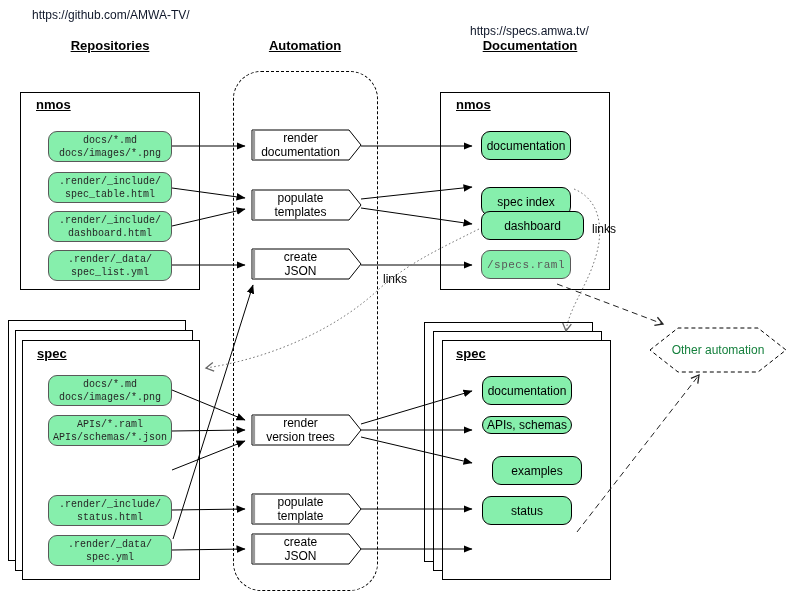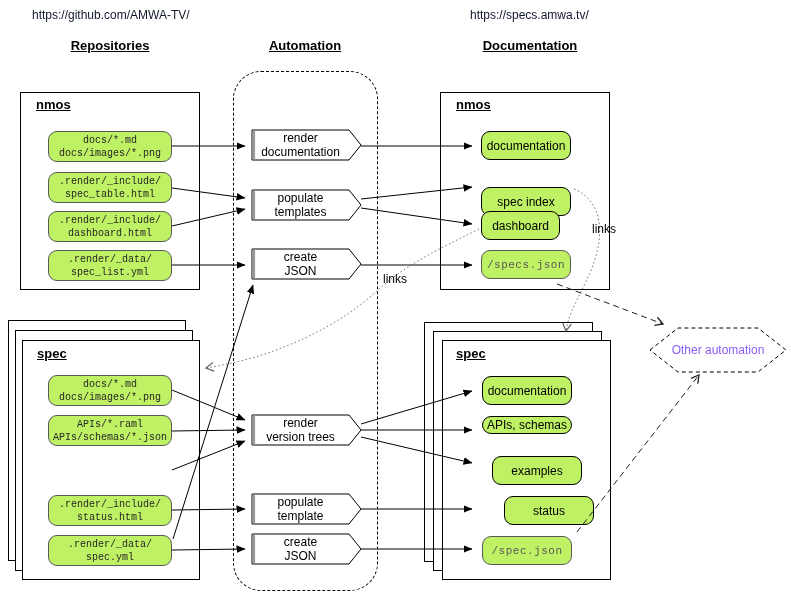--- a/index.html
+++ b/index.html
@@ -4,41 +4,41 @@
 <style>
   html,body{margin:0;padding:0;background:#fff;}
   #canvas{position:relative;width:791px;height:601px;background:#fff;overflow:hidden;
           font-family:"Liberation Sans",sans-serif;color:#000;}
   .url{position:absolute;font-size:12px;color:#0f172a;white-space:nowrap;}
   .colhead{position:absolute;font-size:13px;font-weight:bold;text-decoration:underline;
            text-align:center;width:120px;}
   .bigbox{position:absolute;background:#fff;border:1px solid #000;box-sizing:border-box;}
   .dashedbox{position:absolute;border:1px dashed #000;border-radius:28px;box-sizing:border-box;background:transparent;}
   .boxtitle{position:absolute;font-size:13px;font-weight:bold;text-decoration:underline;}
-  .rnode{position:absolute;background:#bef264;border:1px solid #595959;border-radius:9px;
+  .rnode{position:absolute;background:#86efac;border:1px solid #595959;border-radius:9px;
          box-sizing:border-box;display:flex;align-items:center;justify-content:center;
          text-align:center;white-space:pre-line;}
   .file{font-family:"Liberation Mono","DejaVu Sans Mono",monospace;font-size:10px;line-height:13px;color:#262626;}
   .docnode{font-family:"Liberation Sans",sans-serif;font-size:12px;line-height:14px;color:#000;border-color:#000;}
   .endpoint{font-family:"Liberation Mono","DejaVu Sans Mono",monospace;font-size:11px;line-height:14px;
             letter-spacing:0.5px;color:#595959;}
   .proclabel{position:absolute;display:flex;align-items:center;justify-content:center;text-align:center;
              font-size:12px;line-height:14px;white-space:pre-line;color:#000;}
   .linktag{position:absolute;font-size:12px;color:#000;}
   .hexlabel{position:absolute;display:flex;align-items:center;justify-content:center;
-            font-size:12px;color:#8b5cf6;text-align:center;}
+            font-size:12px;color:#15803d;text-align:center;}
   #wires{position:absolute;left:0;top:0;pointer-events:none;}
 </style>
 </head>
 <body>
 
 <div id="canvas">
 
   <div class="url" style="left:32px;top:8px;">https://github.com/AMWA-TV/</div>
-  <div class="url" style="left:470px;top:8px;">https://specs.amwa.tv/</div>
+  <div class="url" style="left:470px;top:24px;">https://specs.amwa.tv/</div>
   <div class="colhead" style="left:50px;top:38px;">Repositories</div>
   <div class="colhead" style="left:245px;top:38px;">Automation</div>
   <div class="colhead" style="left:470px;top:38px;">Documentation</div>
 
   <div class="dashedbox" style="left:233px;top:71px;width:145px;height:520px;"></div>
 
   <div class="bigbox" style="left:20px;top:92px;width:180px;height:198px;"></div>
   <div class="boxtitle" style="left:36px;top:97px;">nmos</div>
   <div class="rnode file" style="left:48px;top:131px;width:124px;height:31px;">docs/*.md
 docs/images/*.png</div>
@@ -46,22 +46,22 @@
 spec_table.html</div>
   <div class="rnode file" style="left:48px;top:211px;width:124px;height:31px;">.render/_include/
 dashboard.html</div>
   <div class="rnode file" style="left:48px;top:250px;width:124px;height:31px;">.render/_data/
 spec_list.yml</div>
 
   <div class="bigbox" style="left:440px;top:92px;width:170px;height:198px;"></div>
   <div class="boxtitle" style="left:456px;top:97px;">nmos</div>
   <div class="rnode docnode" style="left:481px;top:131px;width:90px;height:29px;">documentation</div>
   <div class="rnode docnode" style="left:481px;top:187px;width:90px;height:29px;">spec index</div>
-  <div class="rnode docnode" style="left:481px;top:211px;width:79px;height:29px;">dashboard</div>
-  <div class="rnode endpoint" style="left:481px;top:250px;width:90px;height:29px;">/specs.json</div>
+  <div class="rnode docnode" style="left:481px;top:211px;width:103px;height:29px;">dashboard</div>
+  <div class="rnode endpoint" style="left:481px;top:250px;width:90px;height:29px;">/specs.raml</div>
 
   <div class="bigbox" style="left:8px;top:320px;width:178px;height:241px;"></div>
   <div class="bigbox" style="left:15px;top:330px;width:178px;height:241px;"></div>
   <div class="bigbox" style="left:22px;top:340px;width:178px;height:240px;"></div>
   <div class="boxtitle" style="left:37px;top:346px;">spec</div>
   <div class="rnode file" style="left:48px;top:375px;width:124px;height:31px;">docs/*.md
 docs/images/*.png</div>
   <div class="rnode file" style="left:48px;top:415px;width:124px;height:31px;">APIs/*.raml
 APIs/schemas/*.json</div>
   <div class="rnode file" style="left:48px;top:495px;width:124px;height:31px;">.render/_include/
@@ -69,22 +69,21 @@
   <div class="rnode file" style="left:48px;top:535px;width:124px;height:31px;">.render/_data/
 spec.yml</div>
 
   <div class="bigbox" style="left:424px;top:322px;width:169px;height:240px;"></div>
   <div class="bigbox" style="left:433px;top:331px;width:169px;height:240px;"></div>
   <div class="bigbox" style="left:442px;top:340px;width:169px;height:240px;"></div>
   <div class="boxtitle" style="left:456px;top:346px;">spec</div>
   <div class="rnode docnode" style="left:482px;top:376px;width:90px;height:29px;">documentation</div>
   <div class="rnode docnode" style="left:482px;top:416px;width:90px;height:18px;">APIs, schemas</div>
   <div class="rnode docnode" style="left:492px;top:456px;width:90px;height:29px;">examples</div>
-  <div class="rnode docnode" style="left:504px;top:496px;width:90px;height:29px;">status</div>
-  <div class="rnode endpoint" style="left:482px;top:536px;width:90px;height:29px;">/spec.json</div>
+  <div class="rnode docnode" style="left:482px;top:496px;width:90px;height:29px;">status</div>
 
   <svg id="wires" width="791" height="601" viewBox="0 0 791 601">
     <defs>
       <marker id="arr" viewBox="0 0 10 10" refX="8.5" refY="5" markerWidth="10" markerHeight="10" orient="auto-start-reverse">
         <path d="M0,1.2 L9,5 L0,8.8 z" fill="#000"></path>
       </marker>
       <marker id="arrOpenGray" viewBox="0 0 12 12" refX="9" refY="6" markerWidth="13" markerHeight="13" orient="auto-start-reverse">
         <path d="M2,2 L9,6 L2,10" fill="none" stroke="#666" stroke-width="1.2"></path>
       </marker>
       <marker id="arrOpenBlk" viewBox="0 0 12 12" refX="9" refY="6" markerWidth="13" markerHeight="13" orient="auto-start-reverse">

